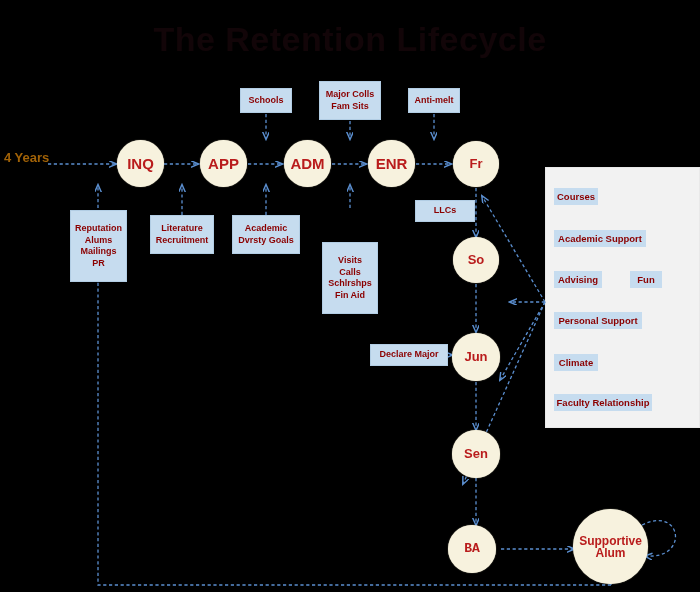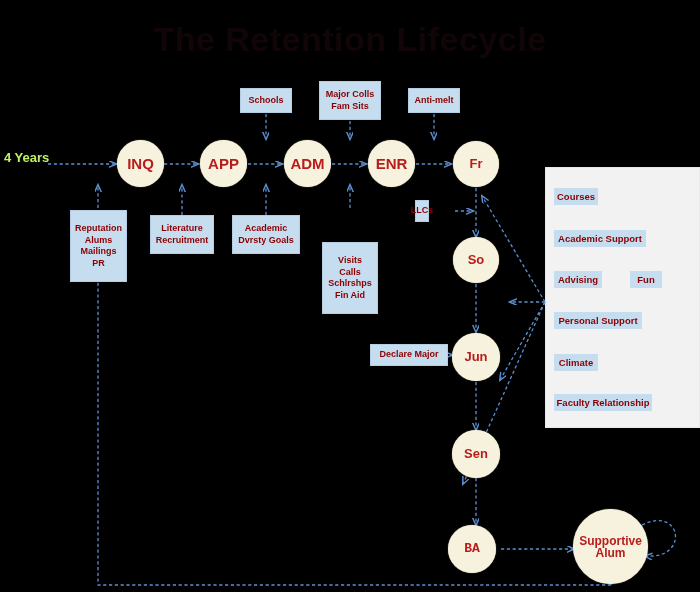--- a/index.html
+++ b/index.html
@@ -98,21 +98,21 @@
     width: 700px; height: 592px;
     pointer-events: none;
   }
   
   #left-label {
     position: absolute;
     left: 4px;
     top: 150px;
     font-size: 13px;
     font-weight: bold;
-    color: #bef264;
+    color: #a16207;
     white-space: nowrap;
   }
 </style>
 </head>
 <body>
 
 <div id="canvas">
 
   <div id="title">The Retention Lifecycle</div>
 
@@ -213,21 +213,21 @@
     <span>Dvrsty Goals</span>
   </div>
 
   <div class="box" style="left:322px; top:210px; width:56px; height:72px;margin-top:32px;">
     <span>Visits</span>
     <span>Calls</span>
     <span>Schlrshps</span>
     <span>Fin Aid</span>
   </div>
 
-  <div class="box" style="left:415px; top:200px; width:14px; height:22px;align-items:center;">
+  <div class="box" style="left:415px; top:200px; width:60px; height:22px;align-items:center;">
     <span>LLCs</span>
   </div>
 
   <div class="box" style="left:370px; top:344px; width:78px; height:22px;">
     <span>Declare Major</span>
   </div>
 
   <div class="node yr" style="left:453px; top:237px; width:46px; height:46px;">
     <span>So</span>
   </div>

